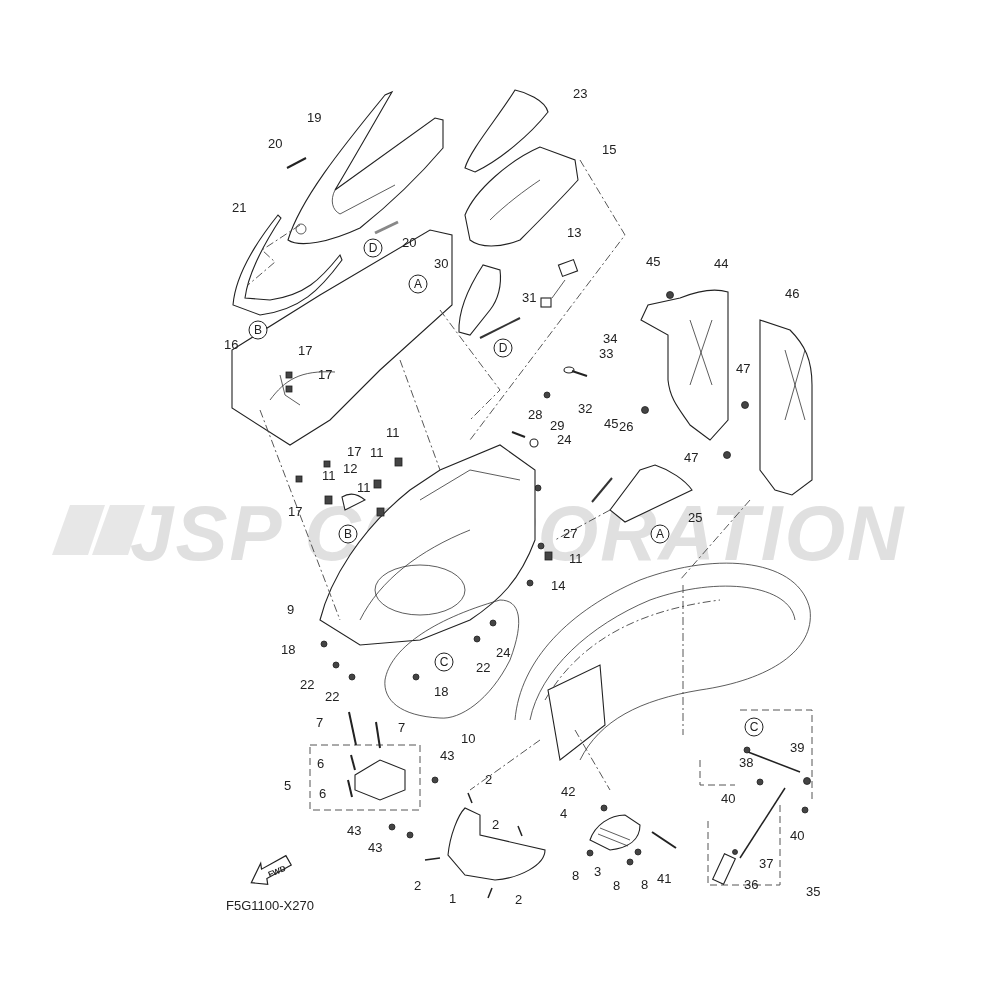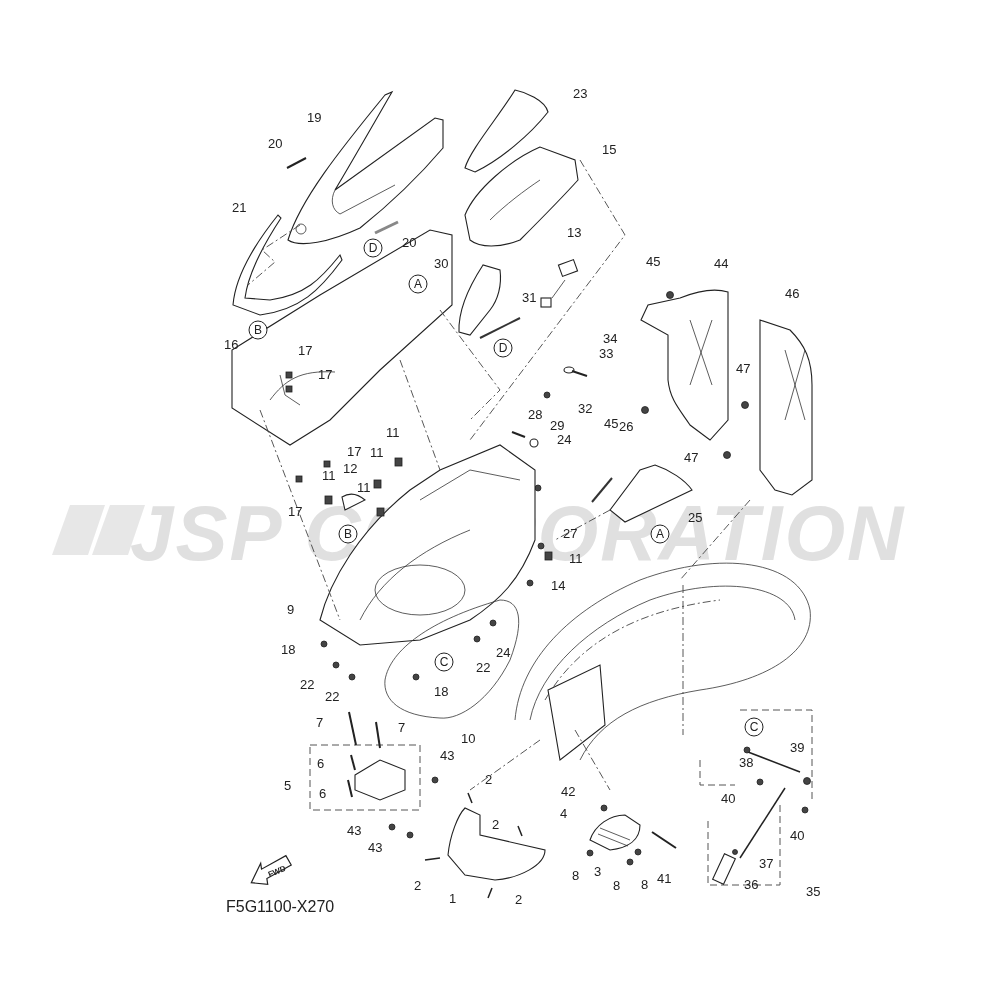--- a/index.html
+++ b/index.html
@@ -7,21 +7,21 @@
   #diagram { position: absolute; left: 0; top: 0; width: 1000px; height: 1000px; }
   .watermark {
     position: absolute; left: 40px; top: 488px; width: 940px; height: 90px;
     font-family: "Liberation Sans", sans-serif; font-weight: bold; font-style: italic;
     font-size: 78px; letter-spacing: 2px; color: #d6d6d6; opacity: 0.75;
     white-space: nowrap; pointer-events: none; line-height: 90px;
   }
   .watermark .mark { display: inline-block; width: 90px; }
   .lbl { font-family: "Liberation Sans", sans-serif; font-size: 13px; fill: #222; }
   .circ-lbl { font-family: "Liberation Sans", sans-serif; font-size: 12px; fill: #222; text-anchor: middle; dominant-baseline: central; }
-  .code { position: absolute; left: 226px; top: 898px; font-size: 16px; color: #222; font-family: "Liberation Sans", sans-serif; }
+  .code { position: absolute; left: 226px; top: 898px; font-size: 13px; color: #222; font-family: "Liberation Sans", sans-serif; }
   .part { fill: #fff; stroke: #222; stroke-width: 1.1; }
   .thin { fill: none; stroke: #333; stroke-width: 0.8; }
   .dash { fill: none; stroke: #444; stroke-width: 0.9; stroke-dasharray: 8 3 2 3; }
   .box { fill: none; stroke: #555; stroke-width: 1; stroke-dasharray: 7 4; }
   .fast { fill: #444; stroke: #222; stroke-width: 0.8; }
 </style>
 </head>
 <body>
 
 <div class="watermark"><span class="mark"></span><span>JSP CORPORATION</span></div>

